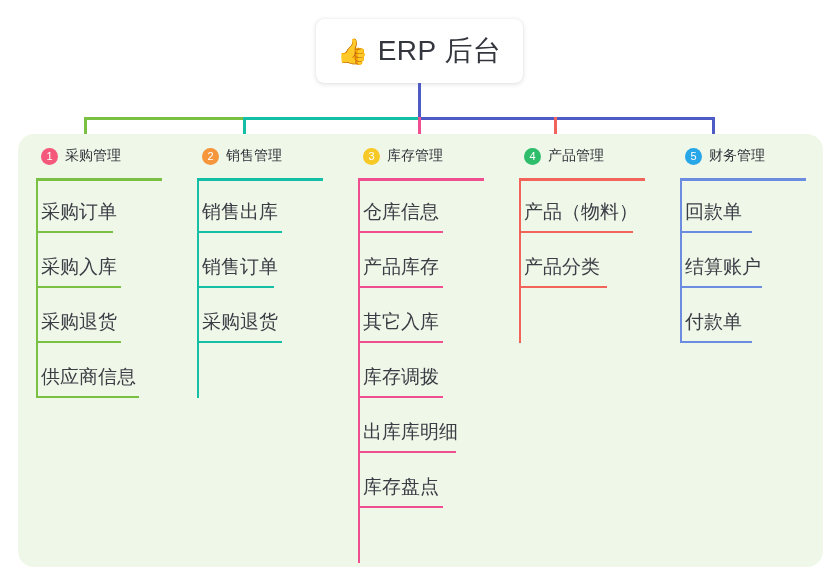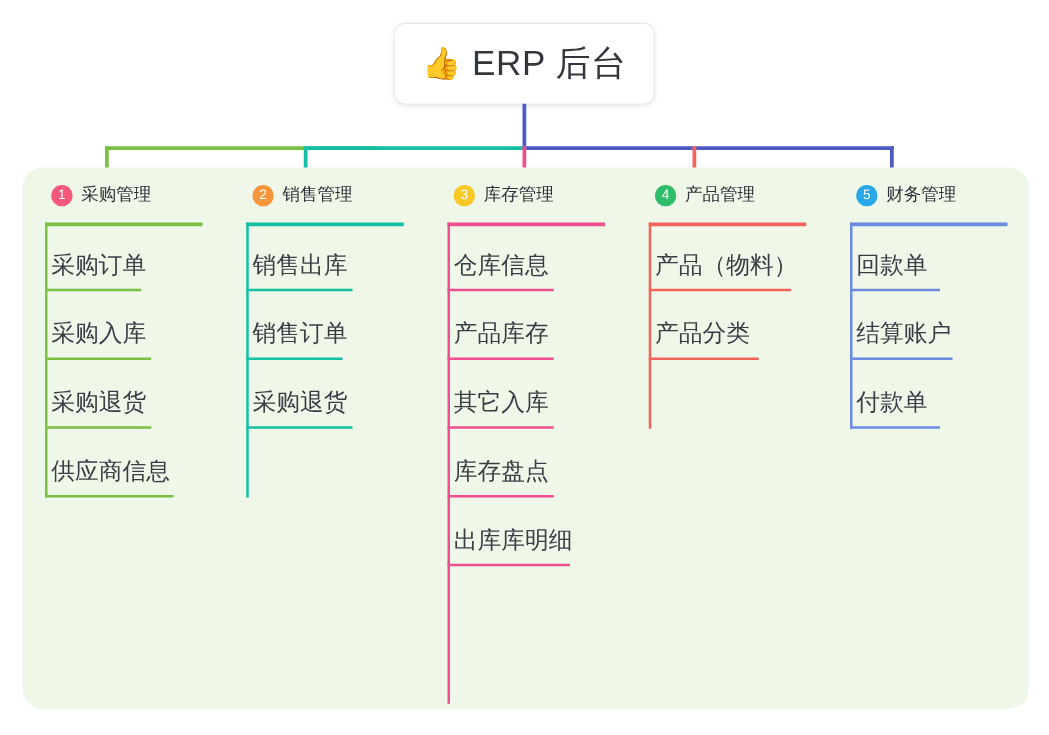--- a/index.html
+++ b/index.html
@@ -242,27 +242,31 @@
           </div>
           <div class="item">
             <span class="item-label">产品库存</span>
             <div class="item-rule" style="background: rgb(239, 79, 143); width: 85px;"></div>
           </div>
           <div class="item">
             <span class="item-label">其它入库</span>
             <div class="item-rule" style="background: rgb(239, 79, 143); width: 85px;"></div>
           </div>
           <div class="item">
-            <span class="item-label">库存盘点</span>
+            <span class="item-label">库存调拨</span>
             <div class="item-rule" style="background: rgb(239, 79, 143); width: 85px;"></div>
           </div>
           <div class="item">
             <span class="item-label">出库库明细</span>
             <div class="item-rule" style="background: rgb(239, 79, 143); width: 98px;"></div>
           </div>
+          <div class="item">
+            <span class="item-label">库存盘点</span>
+            <div class="item-rule" style="background: rgb(239, 79, 143); width: 85px;"></div>
+          </div>
         </div>
       </div>
       <div class="column">
         <div class="col-head">
           <span class="badge" style="background: rgb(46, 189, 107);">4</span>
           <span class="col-title">产品管理</span>
         </div>
         <div class="head-rule" style="background: rgb(242, 100, 90);"></div>
         <div class="spine" style="background: rgb(242, 100, 90); height: 165px;"></div>
         <div class="items">

